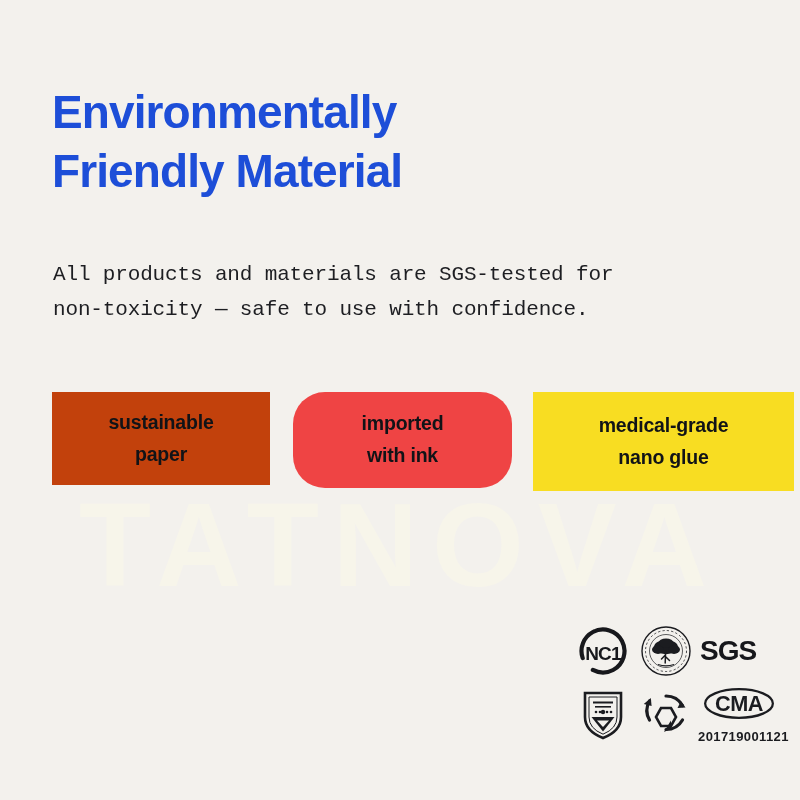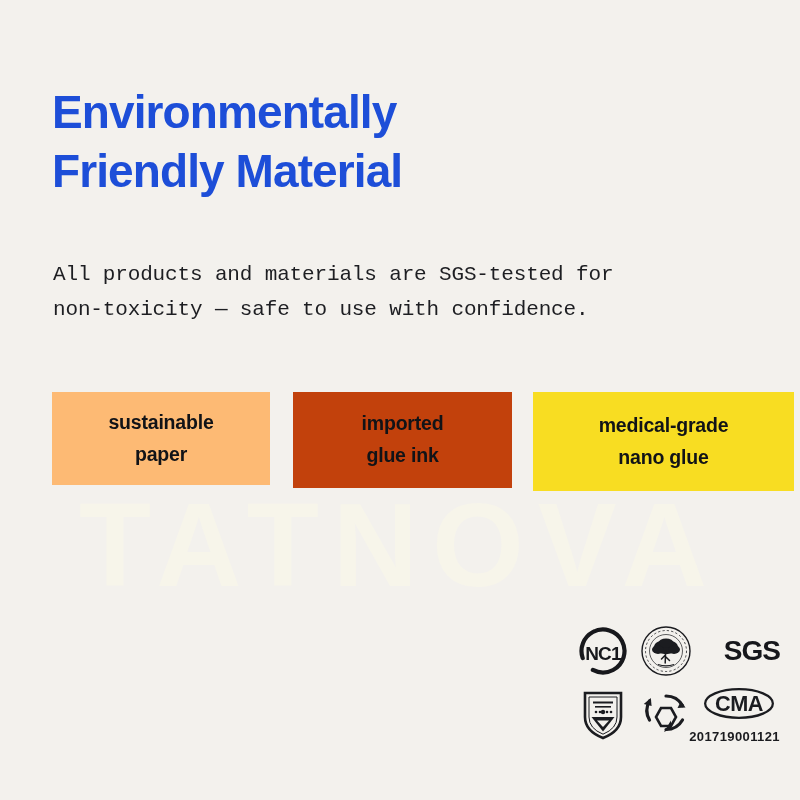--- a/index.html
+++ b/index.html
@@ -113,21 +113,21 @@
   }
   .cert-row {
     display: flex;
     align-items: center;
     justify-content: flex-start;
     height: 58px;
   }
   .cert-row.row-2 { margin-top: 6px; }
   .cert {
     display: flex;
-    align-items: flex-end;
+    align-items: flex-start;
     justify-content: center;
     flex-direction: column;
   }
   .cert svg { display: block; }
 
   .cert-nc1   { width: 58px; height: 52px; }
   .cert-tree  { width: 60px; height: 56px; margin-left: 4px; }
   .cert-sgs   { width: 80px; height: 48px; margin-left: 4px; }
   .cert-shield{ width: 58px; height: 56px; }
   .cert-recycle{ width: 60px; height: 56px; margin-left: 4px; }
@@ -163,28 +163,28 @@
     <span class="ln">Friendly Material</span>
   </h1>
 
   <p class="subtitle" style="color: rgb(29, 30, 34);">
     <span class="ln">All products and materials are SGS-tested for</span>
     <span class="ln">non-toxicity — safe to use with confidence.</span>
   </p>
 
   <div class="chips">
 
-    <div class="chip chip-0" id="chip0" style="background: #fdba74; color: rgb(17, 19, 23);">
+    <div class="chip chip-0" id="chip0" style="background: #c2410c; color: rgb(17, 19, 23);">
       <span class="ln">sustainable</span>
       <span class="ln">paper</span>
     </div>
 
-    <div class="chip chip-1" id="chip1" style="background: #c2410c; color: rgb(17, 19, 23);">
+    <div class="chip chip-1" id="chip1" style="background: #ef4444; color: rgb(17, 19, 23); border-radius: 32px;">
       <span class="ln">imported</span>
-      <span class="ln">glue ink</span>
+      <span class="ln">with ink</span>
     </div>
 
     <div class="chip chip-2" id="chip2" style="background: rgb(248, 221, 34); color: rgb(17, 19, 23);">
       <span class="ln">medical-grade</span>
       <span class="ln">nano glue</span>
     </div>
 
   </div>
 
   <div class="certs">

